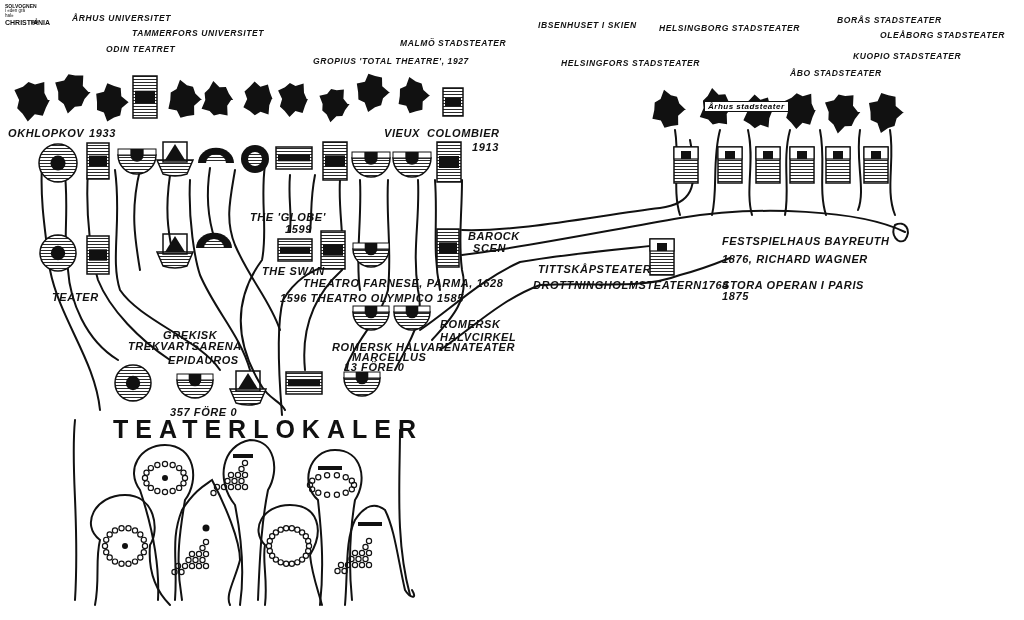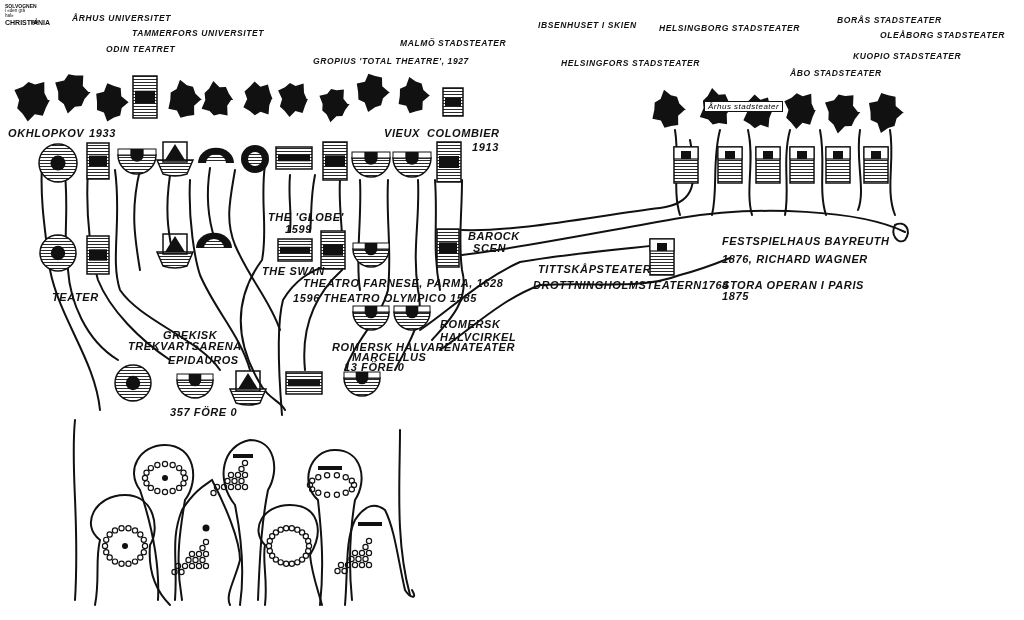--- a/index.html
+++ b/index.html
@@ -7,21 +7,21 @@
   #stage{position:absolute;left:0;top:0;width:1024px;height:620px;}
   .hand{position:absolute;font-family:"Liberation Sans",sans-serif;font-style:italic;font-weight:bold;font-size:8.5px;letter-spacing:.6px;color:#111;white-space:nowrap;text-transform:uppercase;}
   .hand.sm{font-size:11px;}
   .title{position:absolute;left:113px;top:415px;font-family:"Liberation Sans",sans-serif;font-weight:bold;font-size:25px;letter-spacing:7px;color:#111;}
   .logo{position:absolute;left:5px;top:4px;font-family:"Liberation Sans",sans-serif;color:#111;line-height:1;}
   .logo .l1{font-size:5px;font-weight:bold;display:block;}
   .logo .l2{font-size:4.5px;display:block;}
   .logo .l3{font-size:4.5px;display:block;}
   .logo .pa{position:absolute;left:26px;top:14px;font-size:6px;font-weight:bold;}
   .logo .l4{font-size:7px;font-weight:bold;display:block;margin-top:1px;}
-  .banner{position:absolute;left:704px;top:101px;background:#fff;border:1px solid #111;padding:0 3px;font-style:italic;font-weight:normal;font-size:8px;letter-spacing:.5px;}
+  .banner{position:absolute;left:704px;top:101px;background:#fff;border:1px solid #111;padding:0 3px;font-style:italic;font-weight:bold;font-size:8px;letter-spacing:.5px;}
 </style>
 </head>
 <body>
 
 <div id="stage">
 <svg id="art" width="1024" height="620" viewBox="0 0 1024 620" xmlns="http://www.w3.org/2000/svg">
   <defs>
     <pattern id="lines" width="4" height="3" patternUnits="userSpaceOnUse">
       <rect width="4" height="3" fill="#fff"></rect>
           <line x1="0" y1="1.5" x2="4" y2="1.5" stroke="#111" stroke-width="0.9"></line>
@@ -309,20 +309,21 @@
 </svg>
 
 <div class="logo">
   <span class="l1">SOLVOGNEN</span>
   <span class="l2">i «den grå</span>
   <span class="l3">hal»</span>
   <span class="pa">på</span>
   <span class="l4">CHRISTIANIA</span>
 </div>
 
+<div class="title">TEATERLOKALER</div>
 
 <span class="hand" style="left:72px;top:13px">Århus universitet</span>
 <span class="hand" style="left:132px;top:28px">Tammerfors universitet</span>
 <span class="hand" style="left:106px;top:44px">Odin teatret</span>
 <span class="hand" style="left:400px;top:38px">Malmö stadsteater</span>
 <span class="hand" style="left:313px;top:56px">Gropius 'Total Theatre', 1927</span>
 <span class="hand" style="left:538px;top:20px">Ibsenhuset i Skien</span>
 <span class="hand" style="left:659px;top:23px">Helsingborg stadsteater</span>
 <span class="hand" style="left:837px;top:15px">Borås stadsteater</span>
 <span class="hand" style="left:880px;top:30px">Oleåborg stadsteater</span>
@@ -330,27 +331,27 @@
 <span class="hand" style="left:561px;top:58px">Helsingfors stadsteater</span>
 <span class="hand" style="left:790px;top:68px">Åbo stadsteater</span>
 <span class="banner">Århus stadsteater</span>
 
 <span class="hand sm" style="left:8px;top:127px">Okhlopkov</span>
 <span class="hand sm" style="left:89px;top:127px">1933</span>
 <span class="hand sm" style="left:384px;top:127px">Vieux</span>
 <span class="hand sm" style="left:427px;top:127px">Colombier</span>
 <span class="hand sm" style="left:472px;top:141px">1913</span>
 
-<span class="hand sm" style="left:268px;top:211px">The 'Globe'</span>
+<span class="hand sm" style="left:250px;top:211px">The 'Globe'</span>
 <span class="hand sm" style="left:285px;top:223px">1599</span>
 <span class="hand sm" style="left:262px;top:265px">The Swan</span>
 <span class="hand sm" style="left:468px;top:230px">Barock</span>
 <span class="hand sm" style="left:473px;top:242px">scen</span>
 <span class="hand sm" style="left:303px;top:277px">Theatro Farnese, Parma, 1628</span>
-<span class="hand sm" style="left:293px;top:292px">1596 Theatro Olympico 1585</span>
+<span class="hand sm" style="left:280px;top:292px">1596 Theatro Olympico 1585</span>
 
 <span class="hand sm" style="left:52px;top:291px">Teater</span>
 <span class="hand sm" style="left:163px;top:329px">Grekisk</span>
 <span class="hand sm" style="left:128px;top:340px">trekvartsarena</span>
 <span class="hand sm" style="left:168px;top:354px">Epidauros</span>
 <span class="hand sm" style="left:170px;top:406px">357 före 0</span>
 <span class="hand sm" style="left:440px;top:318px">Romersk</span>
 <span class="hand sm" style="left:440px;top:331px">halvcirkel</span>
 <span class="hand sm" style="left:332px;top:341px">Romersk halvarenateater</span>
 <span class="hand sm" style="left:352px;top:351px">Marcellus</span>

